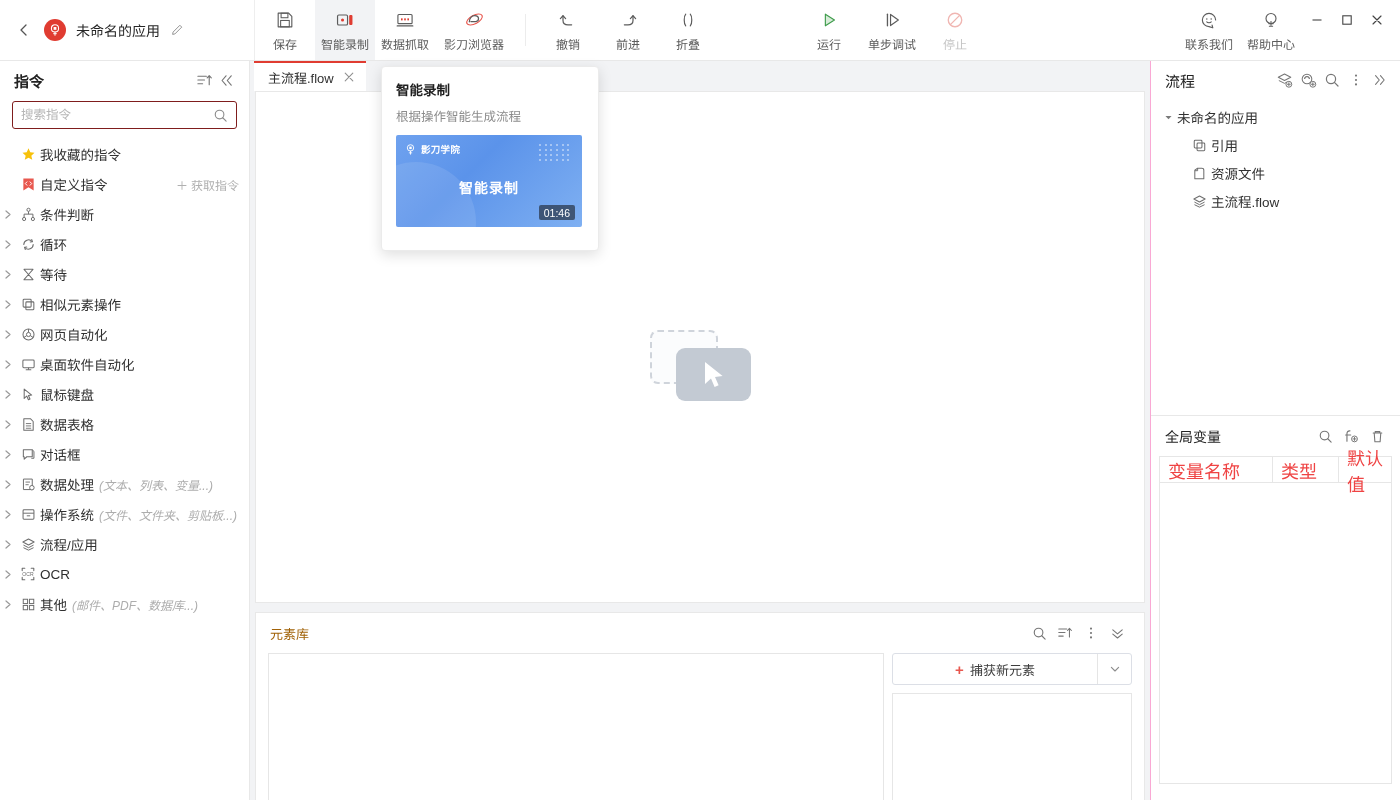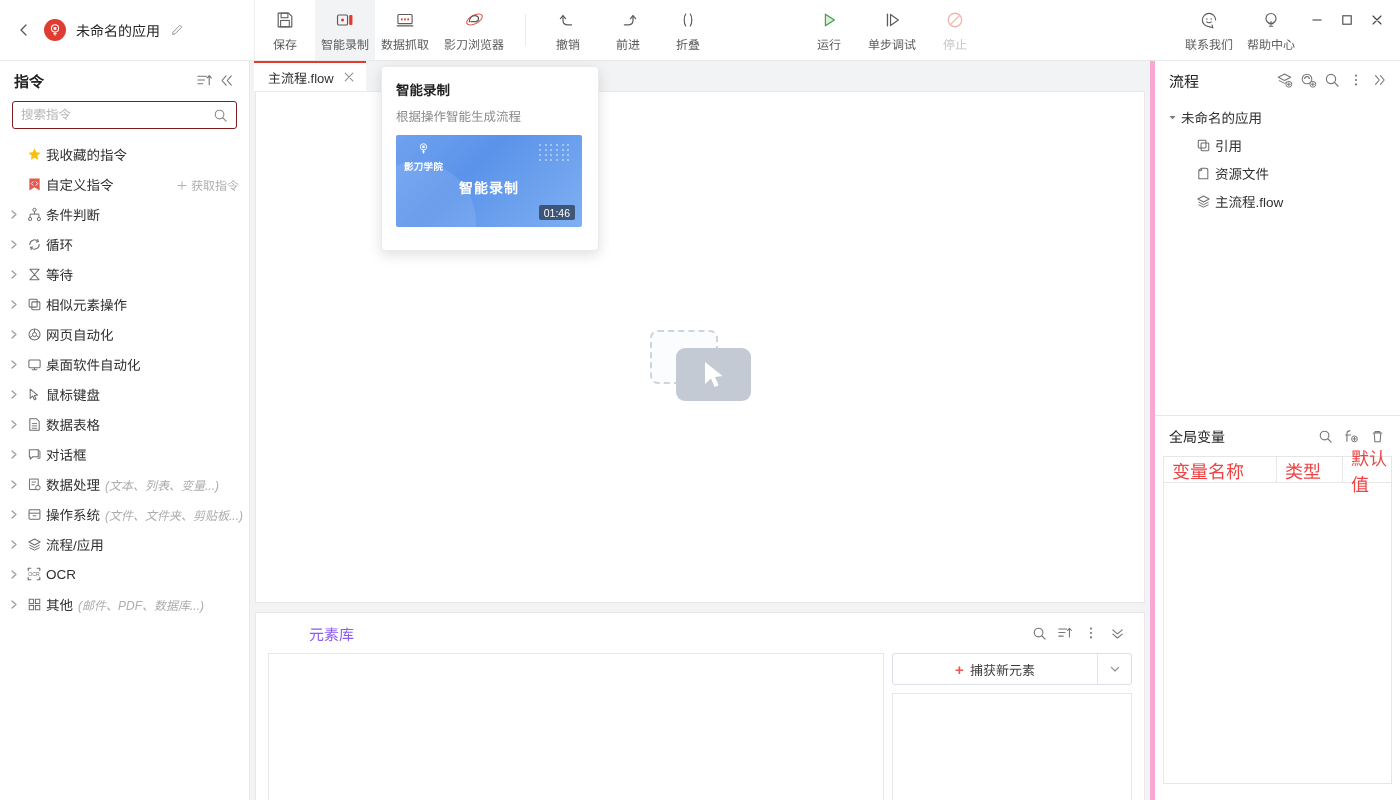--- a/index.html
+++ b/index.html
@@ -68,21 +68,21 @@
     margin: 2px 12px 10px 12px; height: 28px; border: 1px solid #7f1d1d; border-radius: 3px;
     display: flex; align-items: center; padding: 0 8px; background: #fff;
   }
   .lp-search input {
     flex: 1; border: none; outline: none; font-size: 12.5px; color: #333;
     font-family: inherit; background: transparent;
   }
   .lp-search input::placeholder { color: #b6b6b6; }
   .lp-list { overflow-y: auto; height: 660px; }
   .lp-item {
-    display: flex; align-items: center; height: 30px; padding-left: 6px;
+    display: flex; align-items: center; height: 30px; 
     cursor: pointer; font-size: 13.5px; color: #303030;
   }
   .lp-caret { width: 16px; display: flex; align-items: center; justify-content: center; color: #9a9a9a; }
   .lp-icon { width: 24px; display: flex; align-items: center; justify-content: center; }
   .lp-label { white-space: nowrap; }
   .lp-hint { color: #adadad; font-style: italic; font-size: 12px; margin-left: 5px; }
   .lp-right { margin-left: auto; margin-right: 10px; color: #b0b0b0; font-size: 12px;
               display: flex; align-items: center; gap: 3px; white-space: nowrap; }
 
   
@@ -109,21 +109,21 @@
     background: #c3cad3; border-radius: 9px;
     display: flex; align-items: center; justify-content: center;
   }
 
   
   .botpanel {
     position: absolute; left: 5px; top: 551px; width: 890px; height: 245px;
     background: #fff; border: 1px solid #e8e8e8;
   }
   .bp-head { display: flex; align-items: center; height: 40px; padding: 0 14px; }
-  .bp-title { font-size: 15px; color: #8b5cf6; flex: 1; margin-left: 39px; }
+  .bp-title { font-size: 13px; color: #a16207; flex: 1; }
   .bp-ic { width: 26px; height: 24px; display: flex; align-items: center; justify-content: center;
            color: #767676; cursor: pointer; }
   .bp-body { display: flex; gap: 8px; padding: 0 12px; height: 170px; }
   .bp-listbox { flex: 1; border: 1px solid #e6e6e6; background: #fff; }
   .bp-side { width: 240px; display: flex; flex-direction: column; gap: 8px; }
   .cap-btn {
     height: 32px; border: 1px solid #dcdfe6; border-radius: 3px; display: flex; align-items: stretch;
     background: #fff; cursor: pointer; overflow: hidden;
   }
   .cap-btn .main {
@@ -133,21 +133,21 @@
   .cap-btn .plus { color: #e8584f; font-size: 15px; font-weight: 600; line-height: 1; }
   .cap-btn .arrow {
     width: 34px; border-left: 1px solid #e5e5e5; display: flex; align-items: center;
     justify-content: center; color: #8d8d8d;
   }
   .prev-box { flex: 1; border: 1px solid #e6e6e6; background: #fff; }
 
   
   .rightpanel {
     position: absolute; left: 1150px; top: 61px; width: 250px; height: 739px;
-    background: #fff; border-left: 5px solid #f9a8d4;
+    background: #fff; border-left: 1px solid #f9a8d4;
   }
   .rp-head { display: flex; align-items: center; height: 38px; padding: 0 8px 0 14px; }
   .rp-title { font-size: 15px; color: #222; font-weight: 500; flex: 1; }
   .rp-ic { width: 24px; height: 24px; display: flex; align-items: center; justify-content: center;
            color: #767676; cursor: pointer; }
   .tree { padding-top: 4px; }
   .tr-item { display: flex; align-items: center; height: 28px; font-size: 13.5px; color: #303030;
              cursor: pointer; padding-left: 8px; }
   .tr-caret { width: 18px; display: flex; align-items: center; justify-content: center; color: #7a7a7a; }
   .tr-icon { width: 24px; display: flex; align-items: center; justify-content: center; }
@@ -177,21 +177,21 @@
   .pop-sub { font-size: 12.5px; color: #8c8c8c; margin-bottom: 10px; }
   .pop-thumb {
     position: relative; width: 186px; height: 92px; border-radius: 2px; overflow: hidden;
     background: linear-gradient(135deg,#6fa2ef 0%, #5b93ea 40%, #7fb0f2 100%);
     cursor: pointer;
   }
   .pop-thumb::before {
     content: ""; position: absolute; left: -40px; bottom: -55px; width: 120px; height: 120px;
     border-radius: 50%; background: rgba(255,255,255,0.10);
   }
-  .pt-brand { position: absolute; left: 8px; top: 7px; display: flex; align-items: center; gap: 4px; flex-direction: column; }
+  .pt-brand { position: absolute; left: 8px; top: 7px; display: flex; align-items: center; gap: 4px; }
   .pt-brand-text { color: #fff; font-size: 9.5px; font-weight: 700; letter-spacing: .3px; }
   .pt-dots { position: absolute; right: 9px; top: 9px; width: 34px; height: 20px;
              display: grid; grid-template-columns: repeat(6,1fr); grid-template-rows: repeat(4,1fr); }
   .pt-dots i { width: 2px; height: 2px; background: rgba(255,255,255,.55); border-radius: 50%; }
   .pt-main { position: absolute; left: 0; right: 0; top: 42px; text-align: center;
              color: #fff; font-size: 14px; font-weight: 700; letter-spacing: 1px; }
   .pt-time {
     position: absolute; right: 7px; bottom: 7px; background: rgba(40,52,70,.72); color: #fff;
     font-size: 10.5px; padding: 1.5px 5px; border-radius: 2px; font-family: "Liberation Sans", sans-serif;
   }

